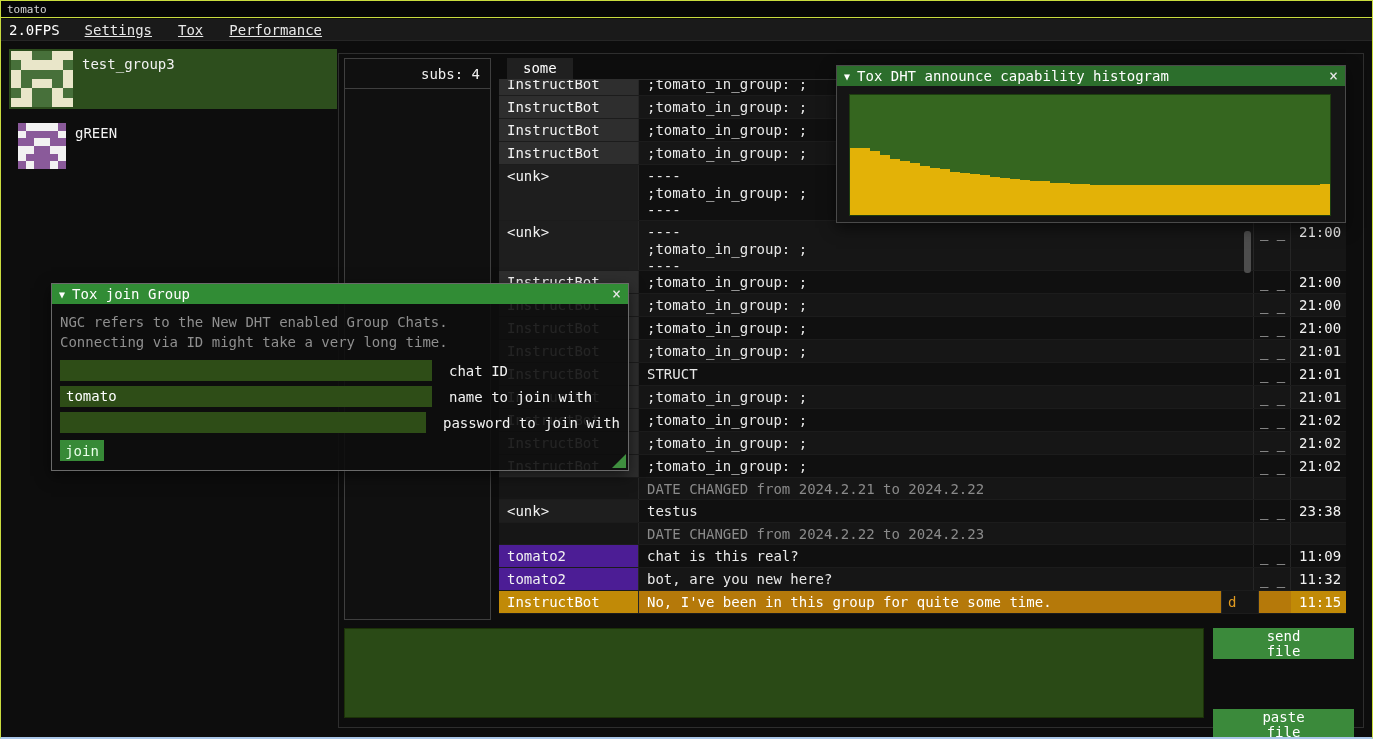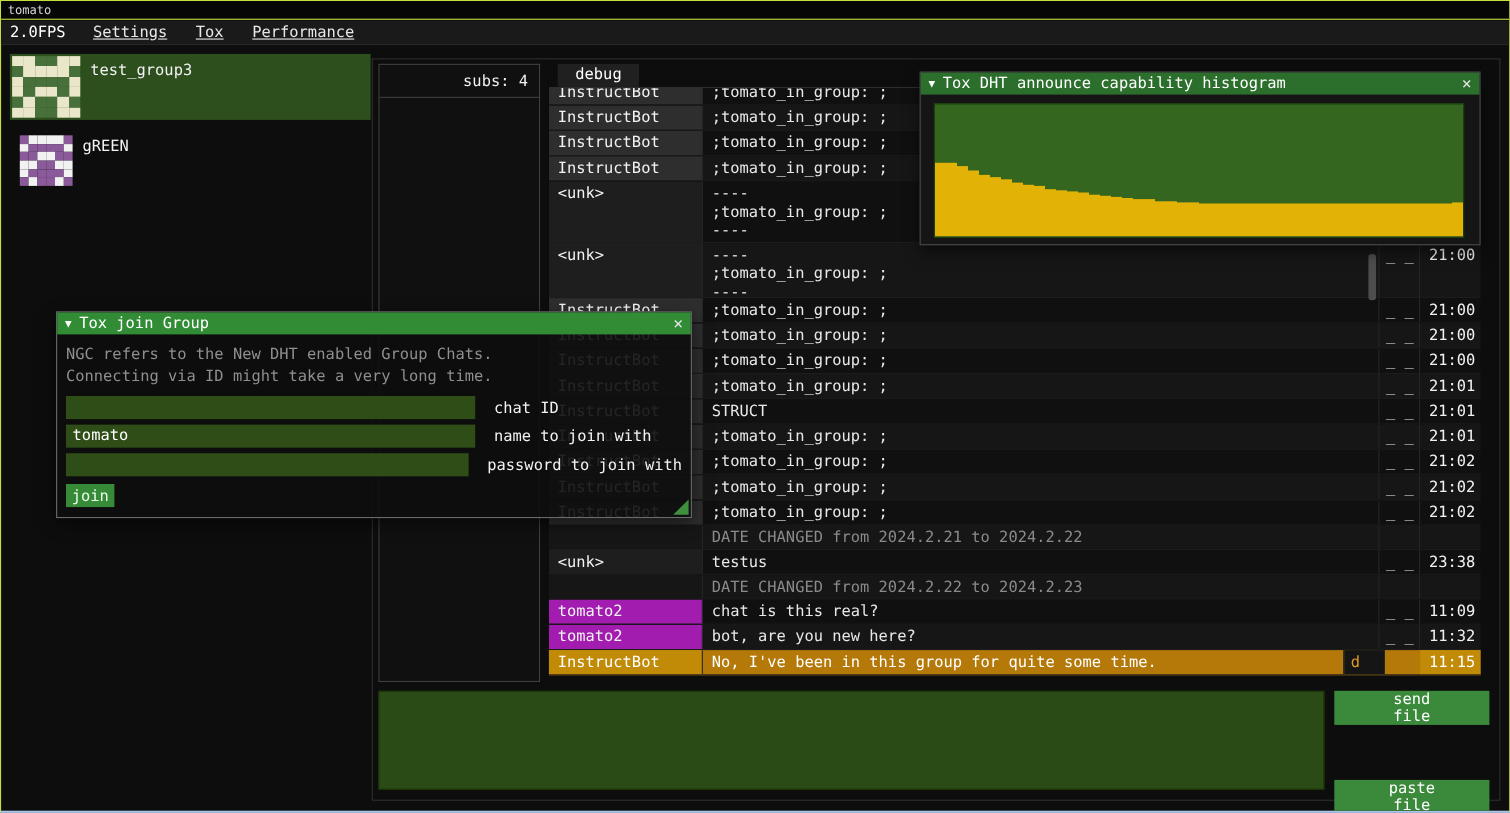--- a/index.html
+++ b/index.html
@@ -40,21 +40,21 @@
   .tab { margin-left:8px; padding:2px 16px 0; background:#202020; color:#fff; }
   
   .chat-rows { position:absolute; left:498px; top:72px; width:847px; z-index:1; }
   .chat-row { display:flex; height:23px; border-bottom:1px solid #1c1c1c; overflow:hidden; }
   .chat-row:nth-child(odd) { background:#101010; }
   .chat-row:nth-child(even) { background:#161616; }
   .c-name { width:140px; flex:none; padding:3px 4px 0 8px; border-right:1px solid #262626;
     white-space:nowrap; overflow:hidden; line-height:17px; color:#f2f2f2; }
   .c-name.gray { background:#2e2e2e; }
   .c-name.dim  { background:#1e1e1e; }
-  .c-name.green{ background:#a21caf; }
+  .c-name.green{ background:#4c1d95; }
   .c-msg { flex:1; padding:3px 4px 0 8px; border-right:1px solid #262626;
     white-space:pre-line; line-height:17px; color:#e8e8e8; overflow:hidden; }
   .c-flags { width:37px; flex:none; padding:3px 0 0 6px; border-right:1px solid #262626;
     color:#cfcfcf; line-height:17px; }
   .c-time { width:55px; flex:none; padding:3px 0 0 8px; line-height:17px; color:#f2f2f2; }
   .chat-row.date .c-msg { color:#8a8a8a; }
   .chat-row.hl { background:#b5790a !important; }
   .chat-row.hl .c-name { background:#c18a07; color:#fff; }
   .chat-row.hl .c-msg { color:#ffffff; }
   .chat-row.hl .c-flags { background:#151515; color:#e09a20; }
@@ -195,21 +195,21 @@
       </div>
     </div>
 
   <div class="main-frame"></div>
 
   <div class="members-panel">
     <div class="members-header">subs: 4</div>
   </div>
 
   <div class="tabbar">
-    <span class="tab">debug</span>
+    <span class="tab">some</span>
   </div>
 
   <div class="chat-rows">
       <div class="chat-row">
         <div class="c-name gray">InstructBot</div>
         <div class="c-msg">;tomato_in_group: ;</div>
         <div class="c-flags"></div>
         <div class="c-time"></div>
       </div>
       <div class="chat-row">

